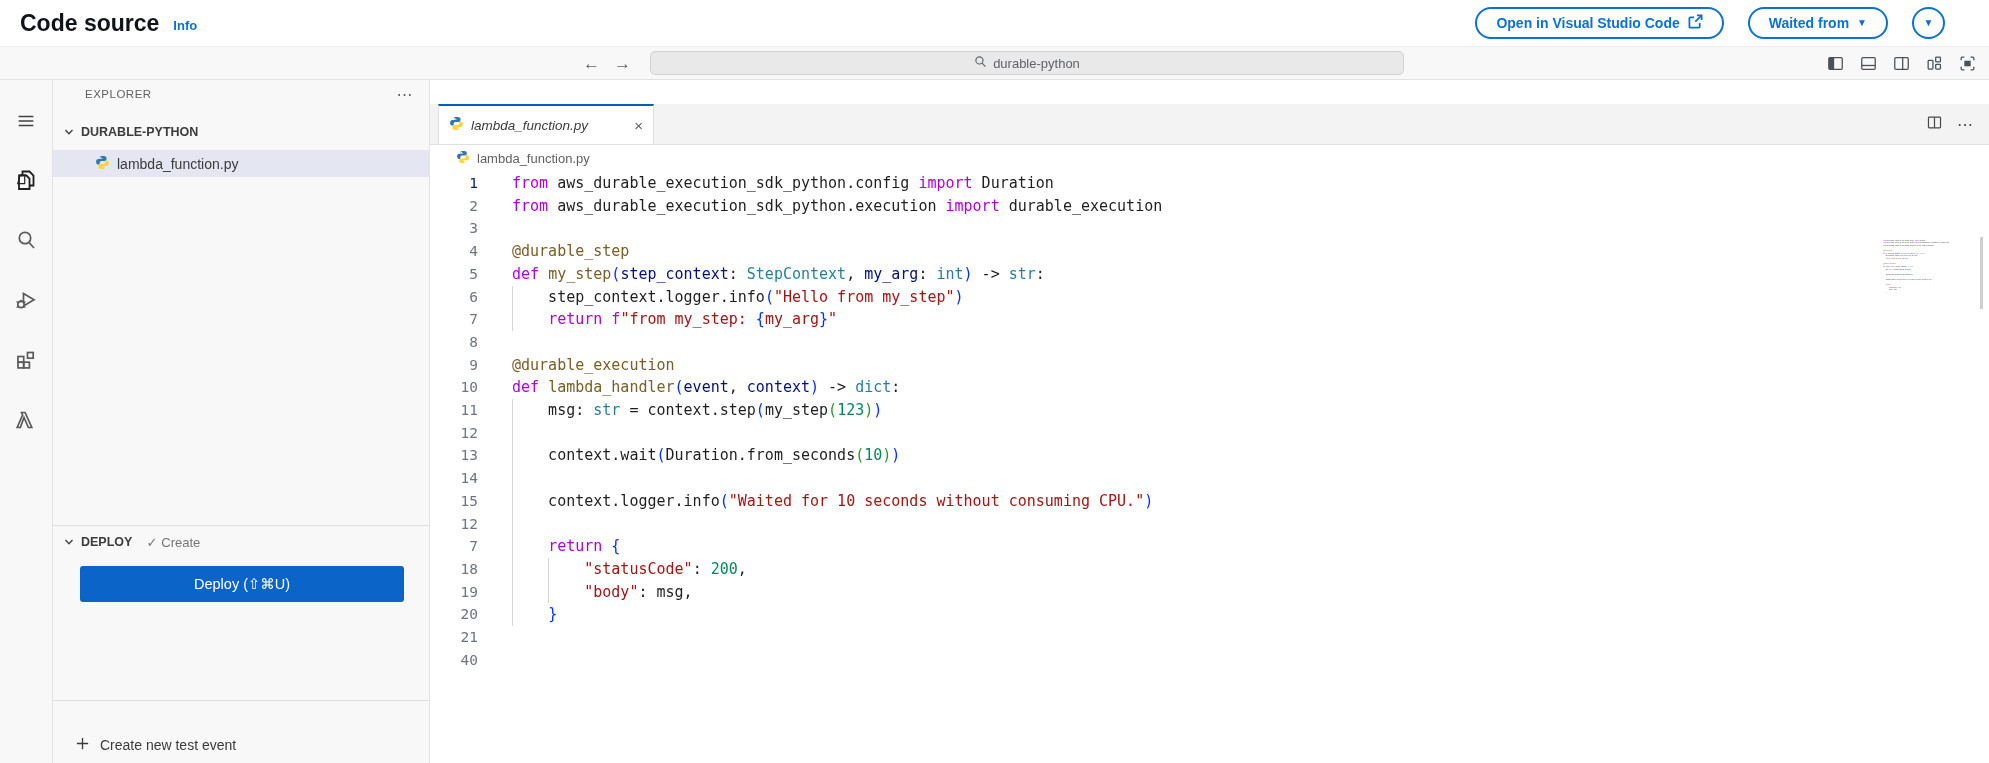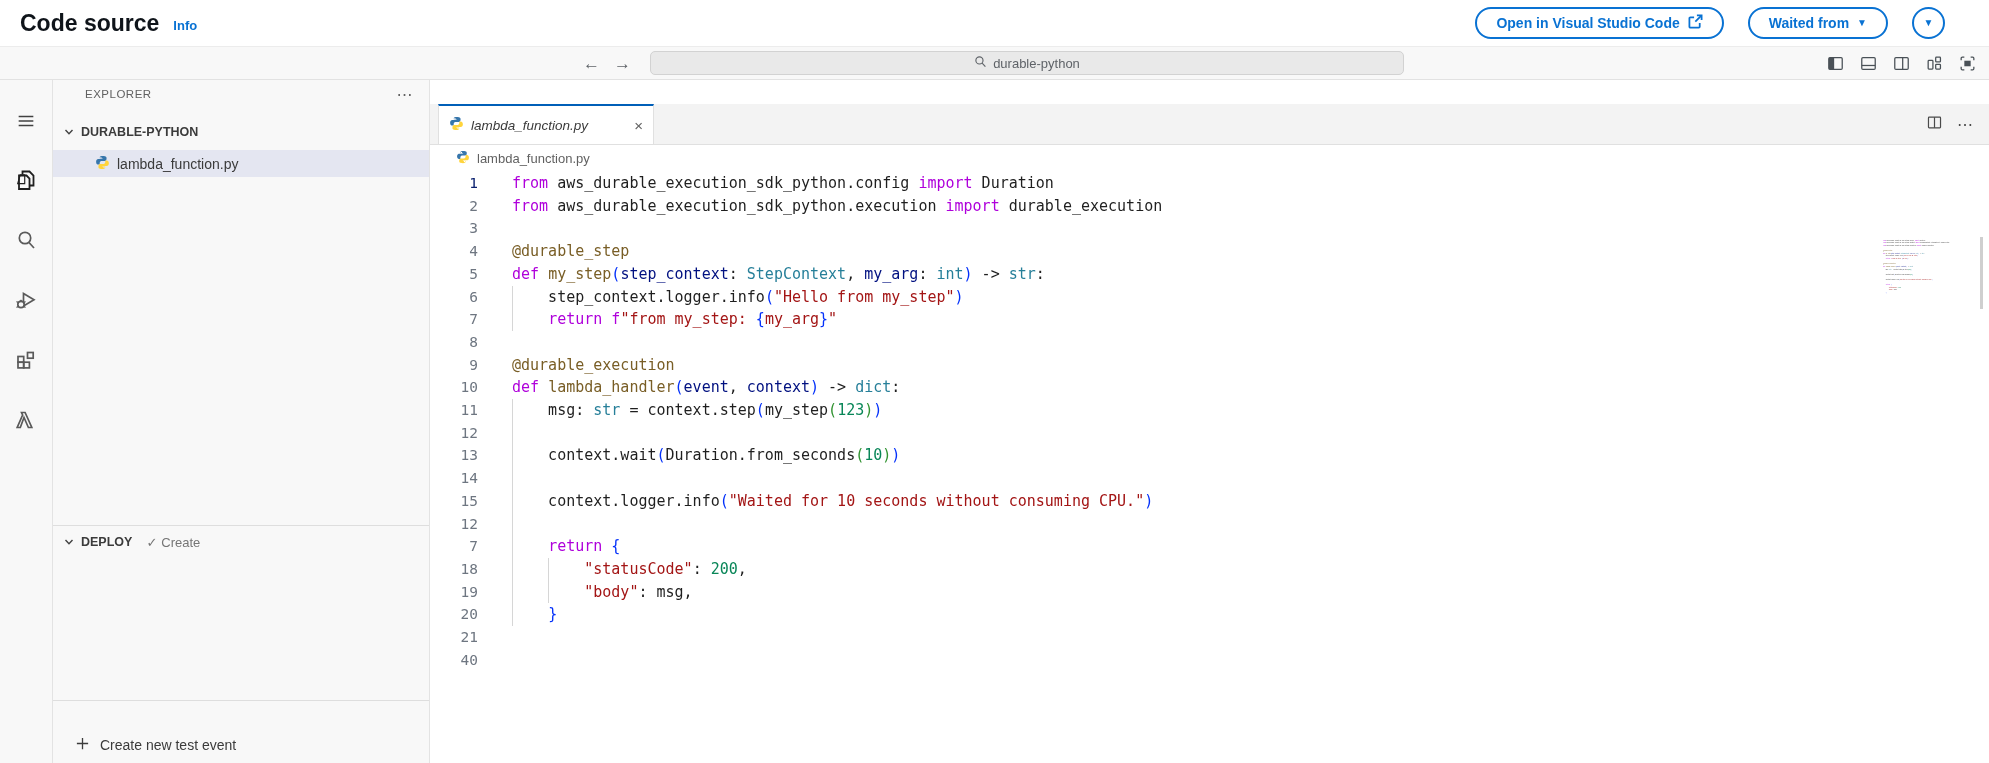--- a/index.html
+++ b/index.html
@@ -234,20 +234,21 @@
           <svg width="12" height="12" viewBox="0 0 12 12" fill="none" stroke="#424242" stroke-width="1.4">
               <path d="m2.5 4 3.5 3.7L9.5 4"></path>
             </svg>
         </span>
         <span>DEPLOY</span>
         <span class="status-cur">
           <span>✓</span>
           <span>Create</span>
         </span>
       </div>
+      <button class="vs-btn" style="top:486px">Deploy (⇧⌘U)</button>
 
       <div class="divider" style="top:620px"></div>
       <div class="create-row" style="top:652px">
         <span>
           <svg width="15" height="15" viewBox="0 0 16 16" stroke="#3b3b3b" stroke-width="1.4" fill="none">
               <path d="M8 2v12M2 8h12"></path>
             </svg>
         </span>
         <span>Create new test event</span>
       </div>

